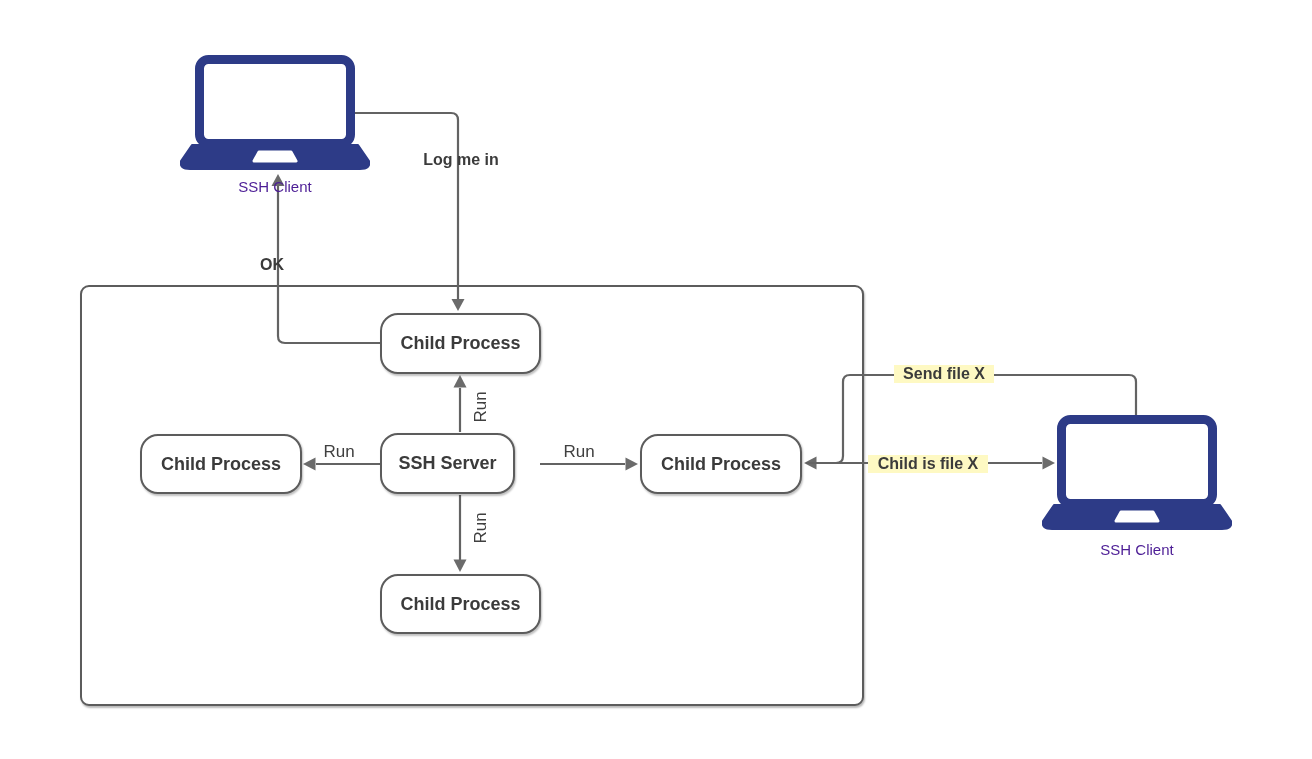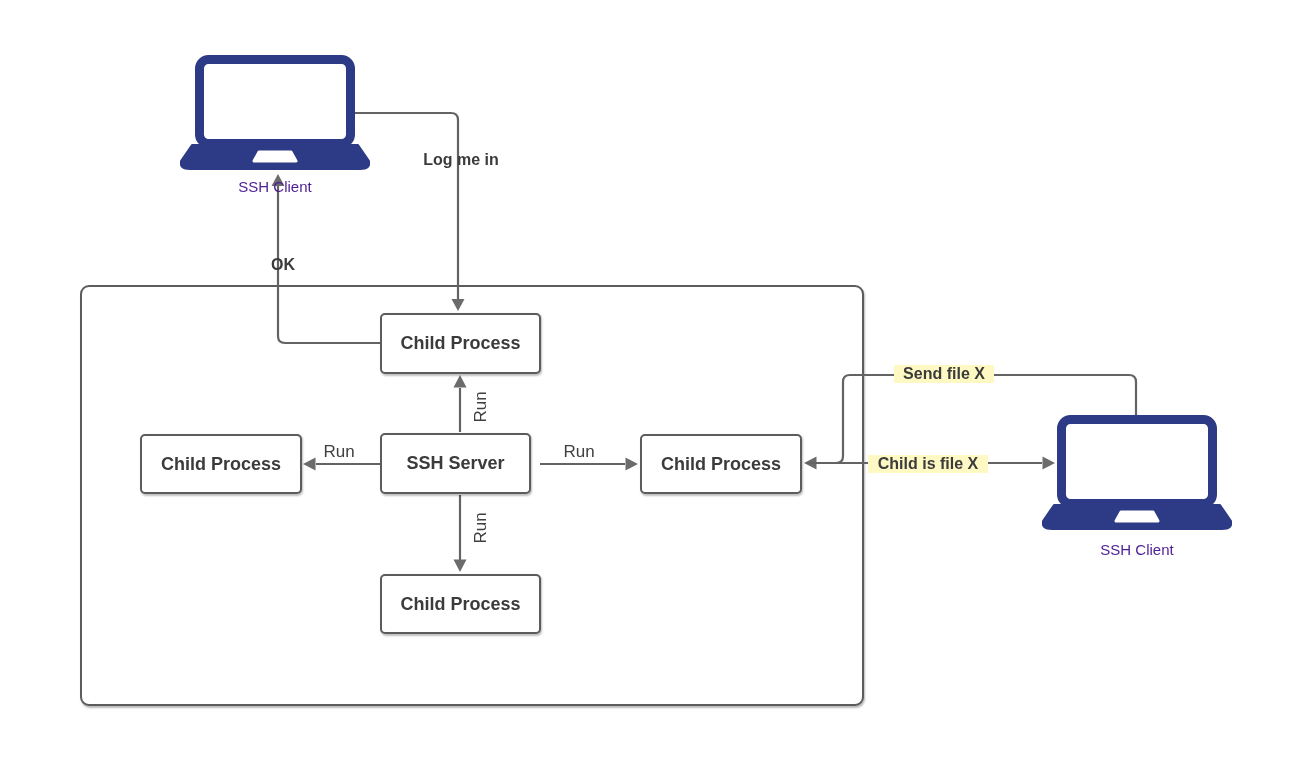--- a/index.html
+++ b/index.html
@@ -22,21 +22,21 @@
   }
   
   #wires{position:absolute;left:0;top:0;z-index:2;}
   .wire{stroke:#636363;stroke-width:2.2;fill:none;}
   .head{fill:#6b6b6b;stroke:none;}
   
   .node{
     position:absolute;
     background:#ffffff;
     border:2.5px solid #5c5c5c;
-    border-radius:5px;
+    border-radius:18px;
     box-shadow:1px 1.5px 2px rgba(0,0,0,0.25);
     display:flex;align-items:center;justify-content:center;
     font-size:18px;font-weight:bold;color:#3b3b3b;
     z-index:3;
     box-sizing:border-box;
   }
   
   .elabel{
     position:absolute;
     font-size:16px;font-weight:bold;color:#3b3b3b;
@@ -112,35 +112,35 @@
   <div class="device-label" style="left:1042px;top:541px;width:190px">SSH Client</div>
 
   <div class="node" style="left:380px;top:313px;width:161px;height:61px">
     <span>Child Process</span>
   </div>
 
   <div class="node" style="left:140px;top:434px;width:162px;height:60px">
     <span>Child Process</span>
   </div>
 
-  <div class="node" style="left:380px;top:433px;width:151px;height:61px">
+  <div class="node" style="left:380px;top:433px;width:135px;height:61px">
     <span>SSH Server</span>
   </div>
 
   <div class="node" style="left:640px;top:434px;width:162px;height:60px">
     <span>Child Process</span>
   </div>
 
   <div class="node" style="left:380px;top:574px;width:161px;height:60px">
     <span>Child Process</span>
   </div>
 
   <div class="elabel" style="left:415px;top:151px;width:92px">Log me in</div>
 
-  <div class="elabel" style="left:263px;top:256px;width:40px">OK</div>
+  <div class="elabel" style="left:252px;top:256px;width:40px">OK</div>
 
   <div class="elabel run vrun" style="left:459px;top:397px">Run</div>
 
   <div class="elabel run vrun" style="left:459px;top:518px">Run</div>
 
   <div class="elabel run" style="left:316px;top:442px;width:46px">Run</div>
 
   <div class="elabel run" style="left:556px;top:442px;width:46px">Run</div>
 
   <div class="elabel onwire" style="left:894px;top:365px;width:96px">Send file X</div>

